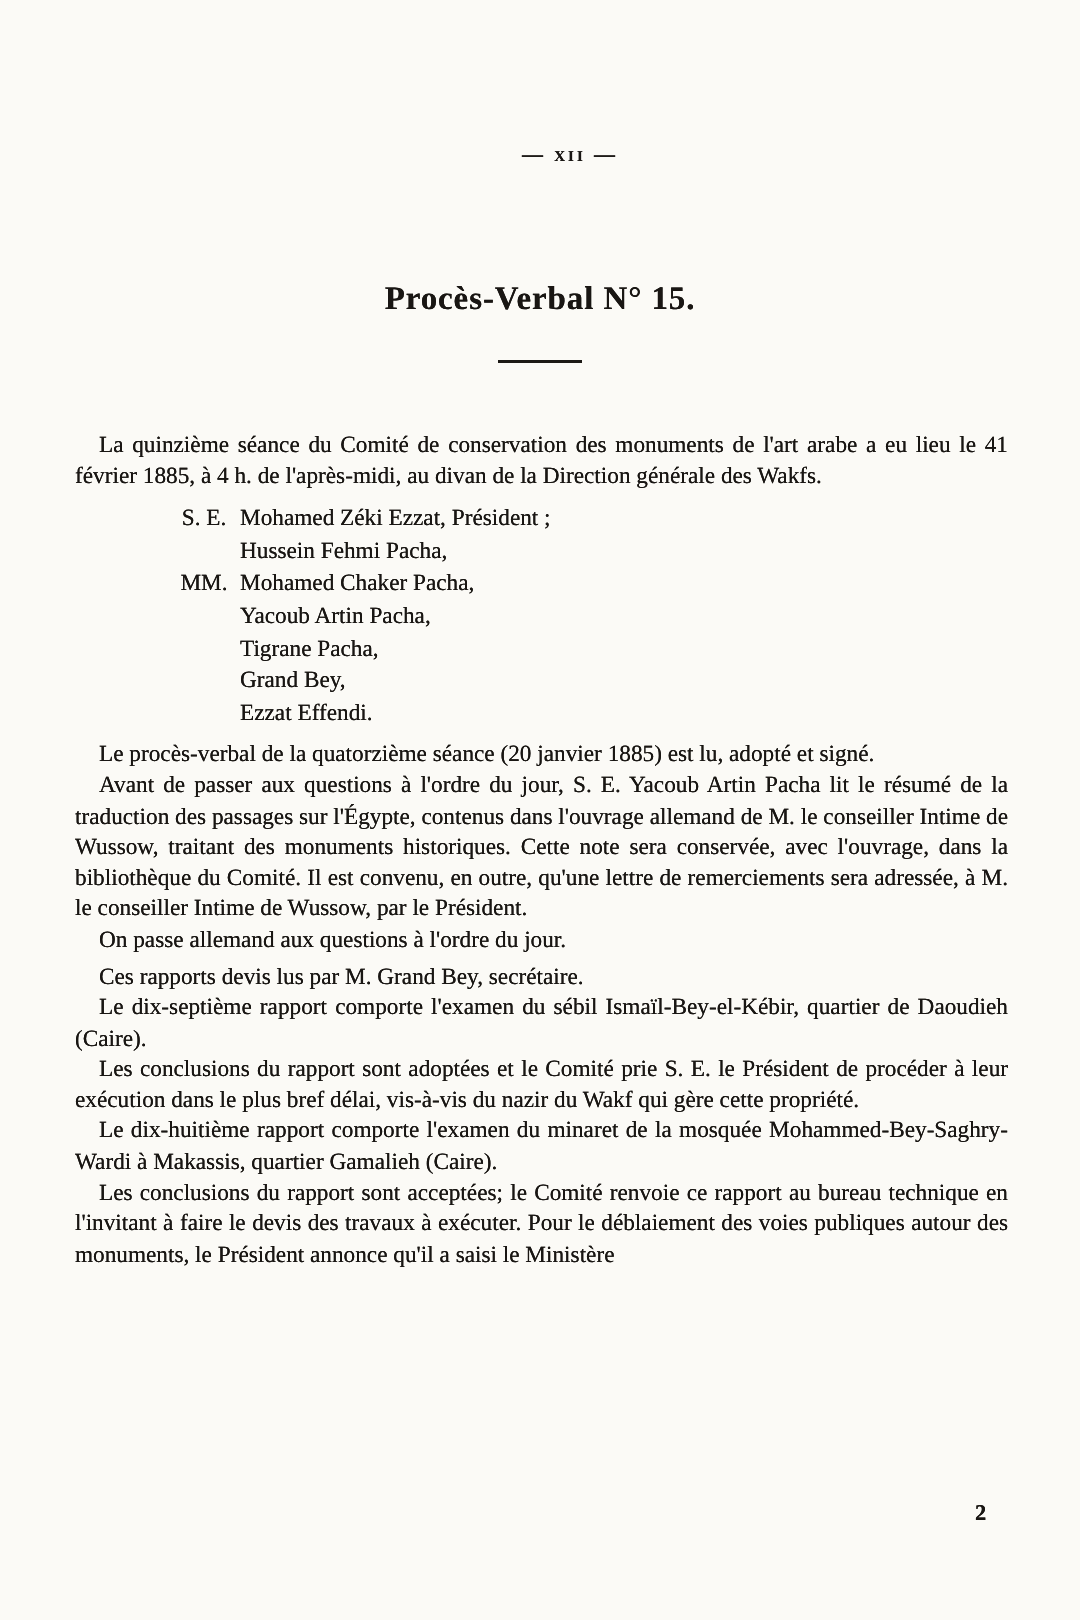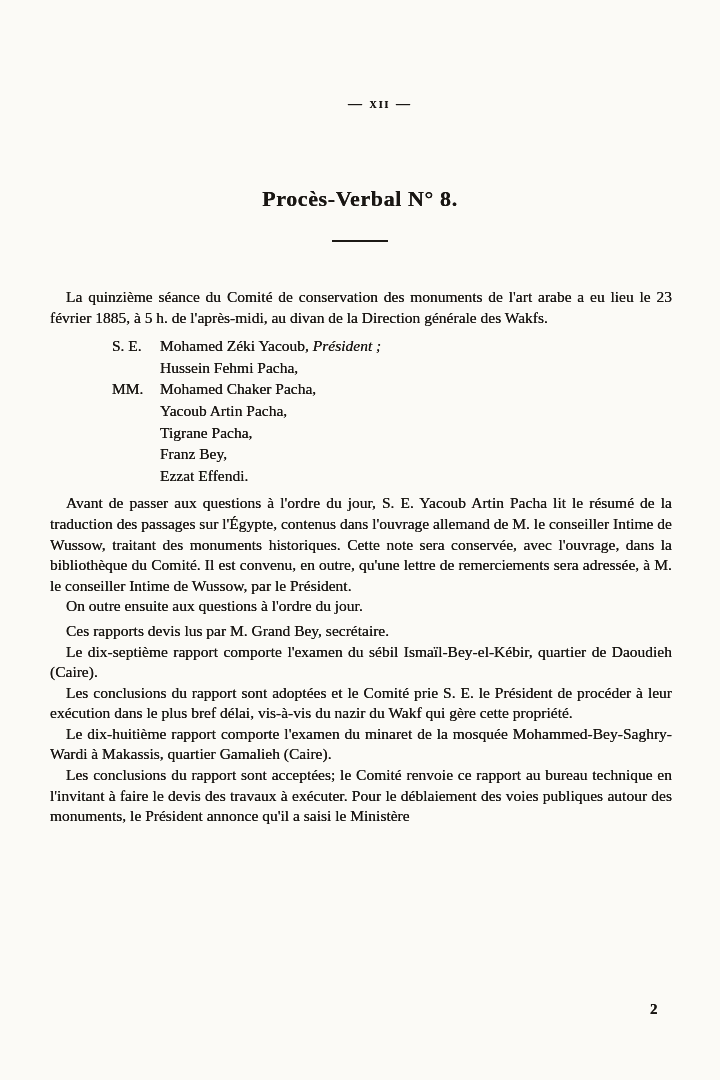--- a/index.html
+++ b/index.html
@@ -68,23 +68,23 @@
     margin: 7px 0 7px 62px;
     line-height: 21.6px;
     text-align: left;
   }
   .attendee-row {
     display: flex;
   }
   .attendee-prefix {
     flex: none;
     width: 48px;
+    text-align: center;
   }
   .italic {
-    font-style: italic;
   }
   .question-para {
     margin-top: 10px !important;
   }
   .after-question {
     margin-top: 4px !important;
   }
   .page-number {
     position: absolute;
     top: 1001px;
@@ -93,64 +93,65 @@
     font-weight: bold;
   }
 </style>
 </head>
 <body>
 
 <div class="page">
 
   <div class="folio">— xii —</div>
 
-  <div class="doc-title">Procès-Verbal N° 8.</div>
+  <div class="doc-title">Procès-Verbal N° 15.</div>
 
   <div class="title-rule"></div>
 
   <div class="content">
 
-    <p>La quinzième séance du Comité de conservation des monuments de l'art arabe a eu lieu le 23 février 1885, à 5 h. de l'après-midi, au divan de la Direction générale des Wakfs.</p>
+    <p>La quinzième séance du Comité de conservation des monuments de l'art arabe a eu lieu le 41 février 1885, à 4 h. de l'après-midi, au divan de la Direction générale des Wakfs.</p>
 
 
     <div class="attendees">
       <div class="attendee-row">
         <span class="attendee-prefix">S. E.</span>
-        <span><span>Mohamed Zéki Yacoub, </span><span class="italic">Président ;</span></span>
+        <span><span>Mohamed Zéki Ezzat, </span><span class="italic">Président ;</span></span>
       </div>
       <div class="attendee-row">
         <span class="attendee-prefix"></span>
         <span>Hussein Fehmi Pacha,</span>
       </div>
       <div class="attendee-row">
         <span class="attendee-prefix">MM.</span>
         <span>Mohamed Chaker Pacha,</span>
       </div>
       <div class="attendee-row">
         <span class="attendee-prefix"></span>
         <span>Yacoub Artin Pacha,</span>
       </div>
       <div class="attendee-row">
         <span class="attendee-prefix"></span>
         <span>Tigrane Pacha,</span>
       </div>
       <div class="attendee-row">
         <span class="attendee-prefix"></span>
-        <span>Franz Bey,</span>
+        <span>Grand Bey,</span>
       </div>
       <div class="attendee-row">
         <span class="attendee-prefix"></span>
         <span>Ezzat Effendi.</span>
       </div>
     </div>
 
+    <p>Le procès-verbal de la quatorzième séance (20 janvier 1885) est lu, adopté et signé.</p>
 
     <p>Avant de passer aux questions à l'ordre du jour, S. E. Yacoub Artin Pacha lit le résumé de la traduction des passages sur l'Égypte, contenus dans l'ouvrage allemand de M. le conseiller Intime de Wussow, traitant des monuments historiques. Cette note sera conservée, avec l'ouvrage, dans la bibliothèque du Comité. Il est convenu, en outre, qu'une lettre de remerciements sera adressée, à M. le conseiller Intime de Wussow, par le Président.</p>
 
-    <p>On outre ensuite aux questions à l'ordre du jour.</p>
+    <p>On passe allemand aux questions à l'ordre du jour.</p>
 
 
     <p class="after-question">Ces rapports devis lus par M. Grand Bey, secrétaire.</p>
 
     <p>Le dix-septième rapport comporte l'examen du sébil Ismaïl-Bey-el-Kébir, quartier de Daoudieh (Caire).</p>
 
     <p>Les conclusions du rapport sont adoptées et le Comité prie S. E. le Président de procéder à leur exécution dans le plus bref délai, vis-à-vis du nazir du Wakf qui gère cette propriété.</p>
 
     <p>Le dix-huitième rapport comporte l'examen du minaret de la mosquée Mohammed-Bey-Saghry-Wardi à Makassis, quartier Gamalieh (Caire).</p>
 

